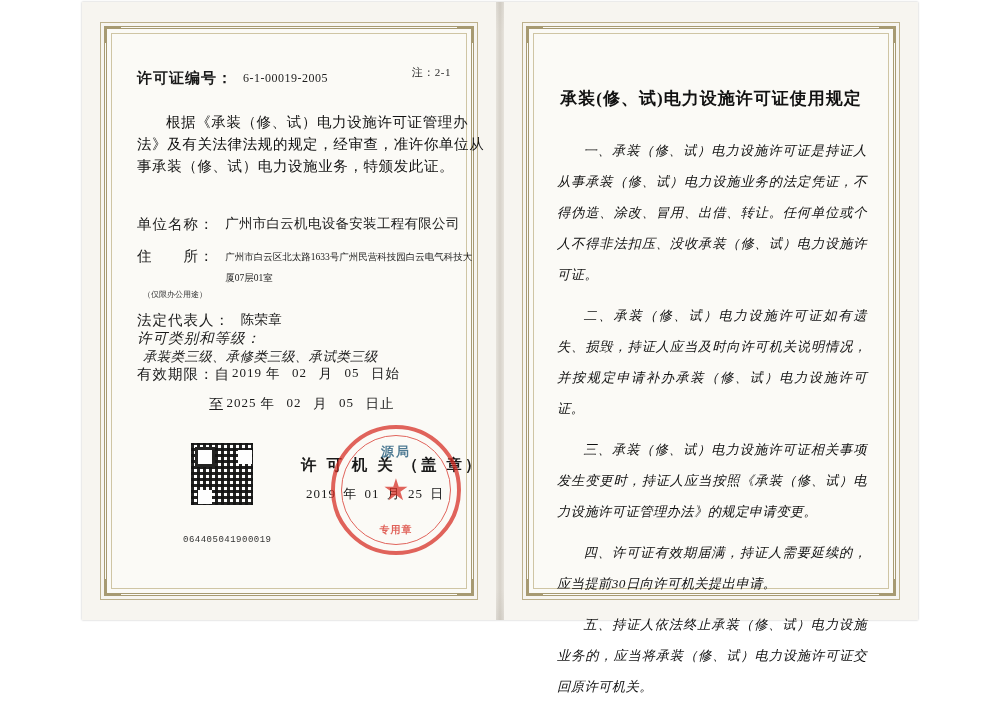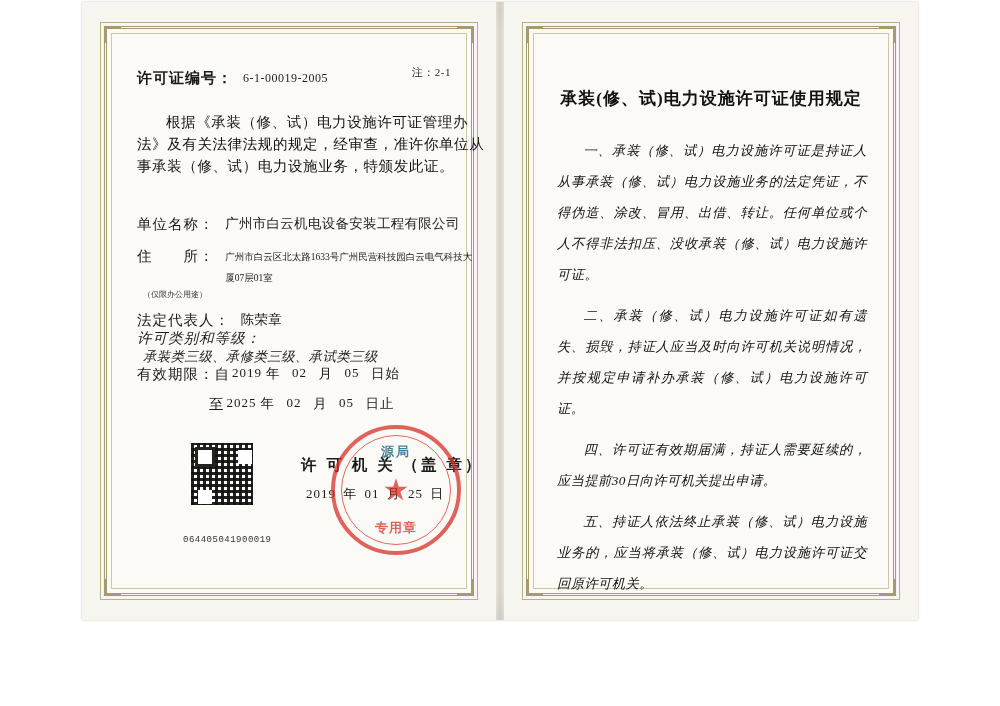--- a/index.html
+++ b/index.html
@@ -283,21 +283,21 @@
     font-weight: bold;
     color: #0c4a6e;
     letter-spacing: 2px;
   }
   #seal-text-bottom {
     position: absolute;
     left: 0;
     bottom: 14px;
     width: 100%;
     text-align: center;
-    font-size: 13px;
+    font-size: 10px;
     font-weight: bold;
     color: #d62a20;
     letter-spacing: 1px;
   }
 
   
   #rules-title {
     position: absolute;
     left: 0;
     top: 44px;
@@ -422,20 +422,21 @@
       <span class="corner tl"></span>
       <span class="corner tr"></span>
       <span class="corner bl"></span>
       <span class="corner br"></span>
 
       <div class="inner">
         <div id="rules-title">承装(修、试)电力设施许可证使用规定</div>
         <div id="rules-list">
           <p>一、承装（修、试）电力设施许可证是持证人从事承装（修、试）电力设施业务的法定凭证，不得伪造、涂改、冒用、出借、转让。任何单位或个人不得非法扣压、没收承装（修、试）电力设施许可证。</p>
           <p>二、承装（修、试）电力设施许可证如有遗失、损毁，持证人应当及时向许可机关说明情况，并按规定申请补办承装（修、试）电力设施许可证。</p>
+          <p>三、承装（修、试）电力设施许可证相关事项发生变更时，持证人应当按照《承装（修、试）电力设施许可证管理办法》的规定申请变更。</p>
           <p>四、许可证有效期届满，持证人需要延续的，应当提前30日向许可机关提出申请。</p>
           <p>五、持证人依法终止承装（修、试）电力设施业务的，应当将承装（修、试）电力设施许可证交回原许可机关。</p>
         </div>
       </div>
     </div>
   </div>
 
 </div>
 
 </body></html>

